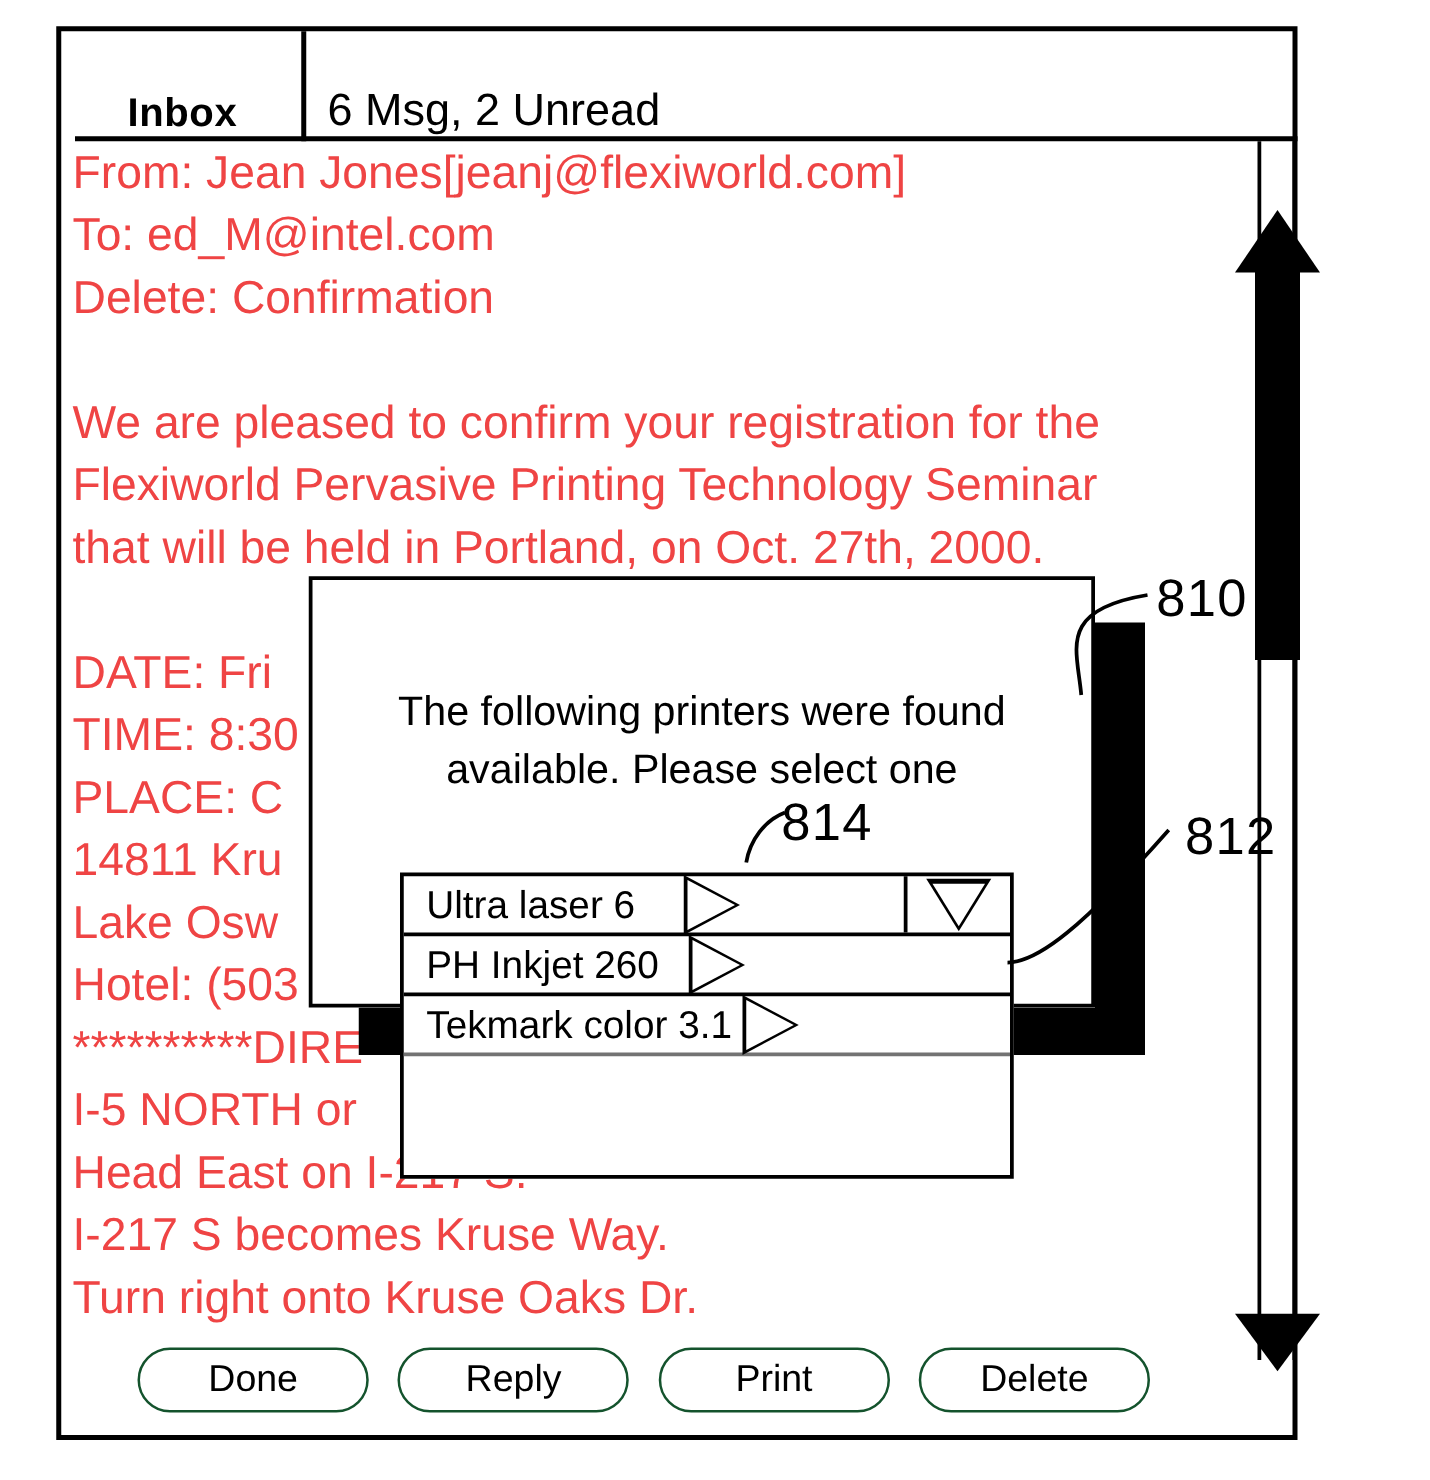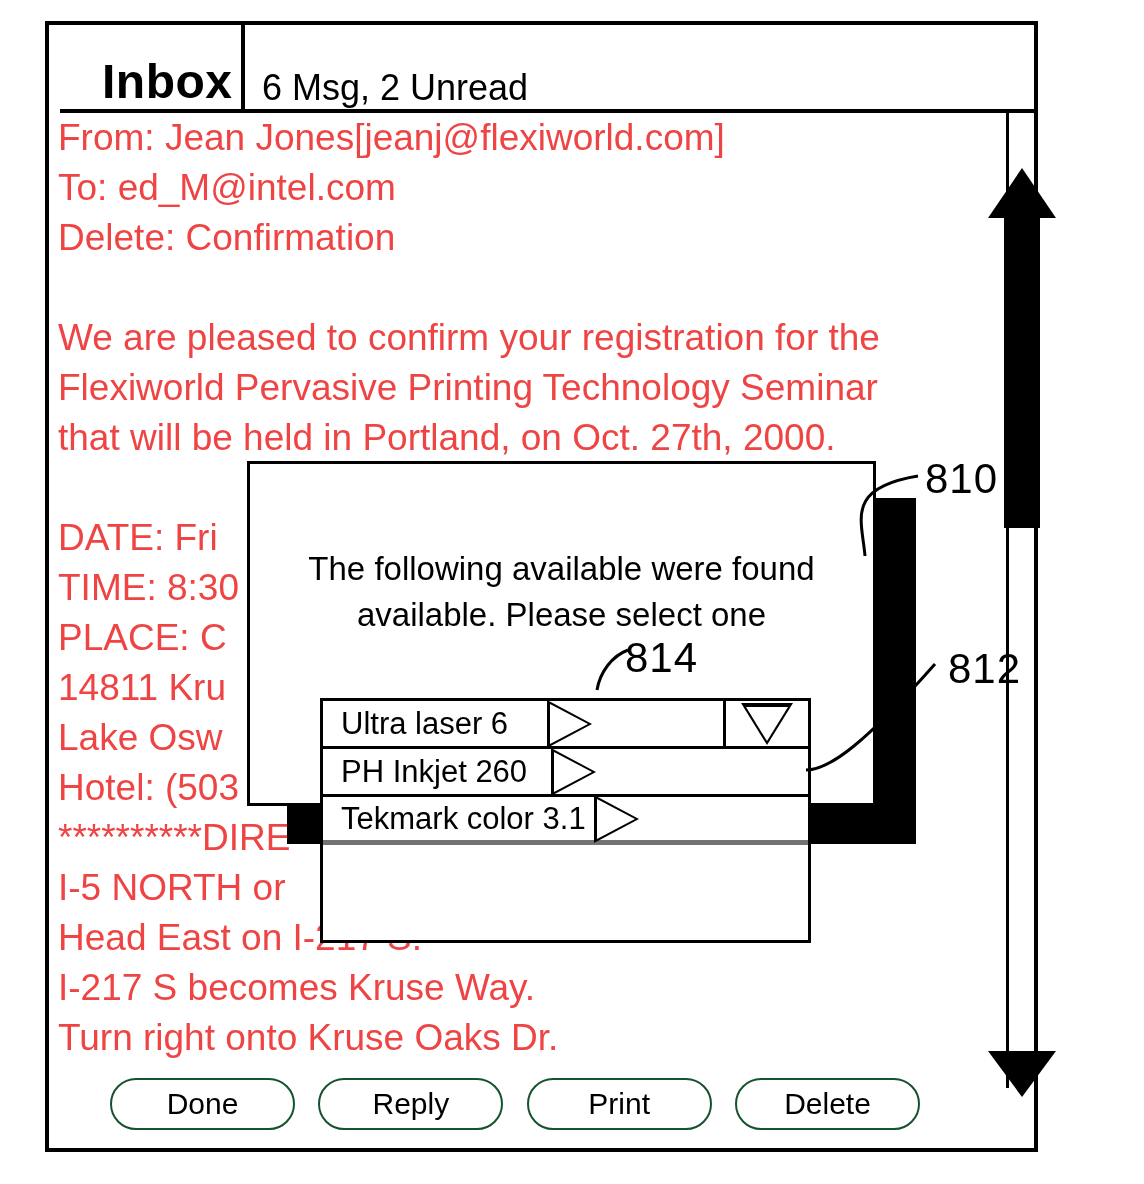--- a/index.html
+++ b/index.html
@@ -47,21 +47,21 @@
     top: 0;
     width: 185px;
     height: 88px;
     box-sizing: border-box;
     border-right: 4px solid #000;
     display: flex;
     align-items: flex-end;
     justify-content: flex-start;
   }
   .tab-label {
-    font-size: 48px;
+    font-size: 32px;
     font-weight: bold;
     letter-spacing: 0.5px;
     padding: 0 0 4px 42px;
     white-space: nowrap;
   }
   .status-cell {
     position: absolute;
     left: 185px;
     top: 0;
     height: 88px;
@@ -196,21 +196,21 @@
   }
   .list-row {
     position: relative;
     height: 48px;
     border-bottom: 3px solid #000;
     display: flex;
     align-items: center;
     box-sizing: border-box;
   }
   .list-row:nth-child(3) {
-    border-bottom: 5px solid #737373;
+    border-bottom: 3px solid #737373;
     text-align: center;
   }
   .row-label {
     font-size: 31px;
     padding-left: 18px;
     white-space: nowrap;
   }
   .tri-right {
     width: 0; height: 0;
     border-top: 24px solid transparent;
@@ -347,21 +347,21 @@
       <div class="sb-thumb-shaft"></div>
     </div>
     <div class="sb-down-arrow"></div>
   </div>
 
   <div class="dialog-shadow-right"></div>
   <div class="dialog-shadow-bottom"></div>
 
   <div class="dialog">
     <div class="dialog-text">
-      <div>The following available were found</div>
+      <div>The following printers were found</div>
       <div>available.  Please select one</div>
     </div>
   </div>
 
   <div class="list-panel">
 
     <div class="list-row">
       <span class="row-label">Ultra laser 6</span>
       <span class="tri-right row1-tri"></span>
       <span class="dropdown-cell">

